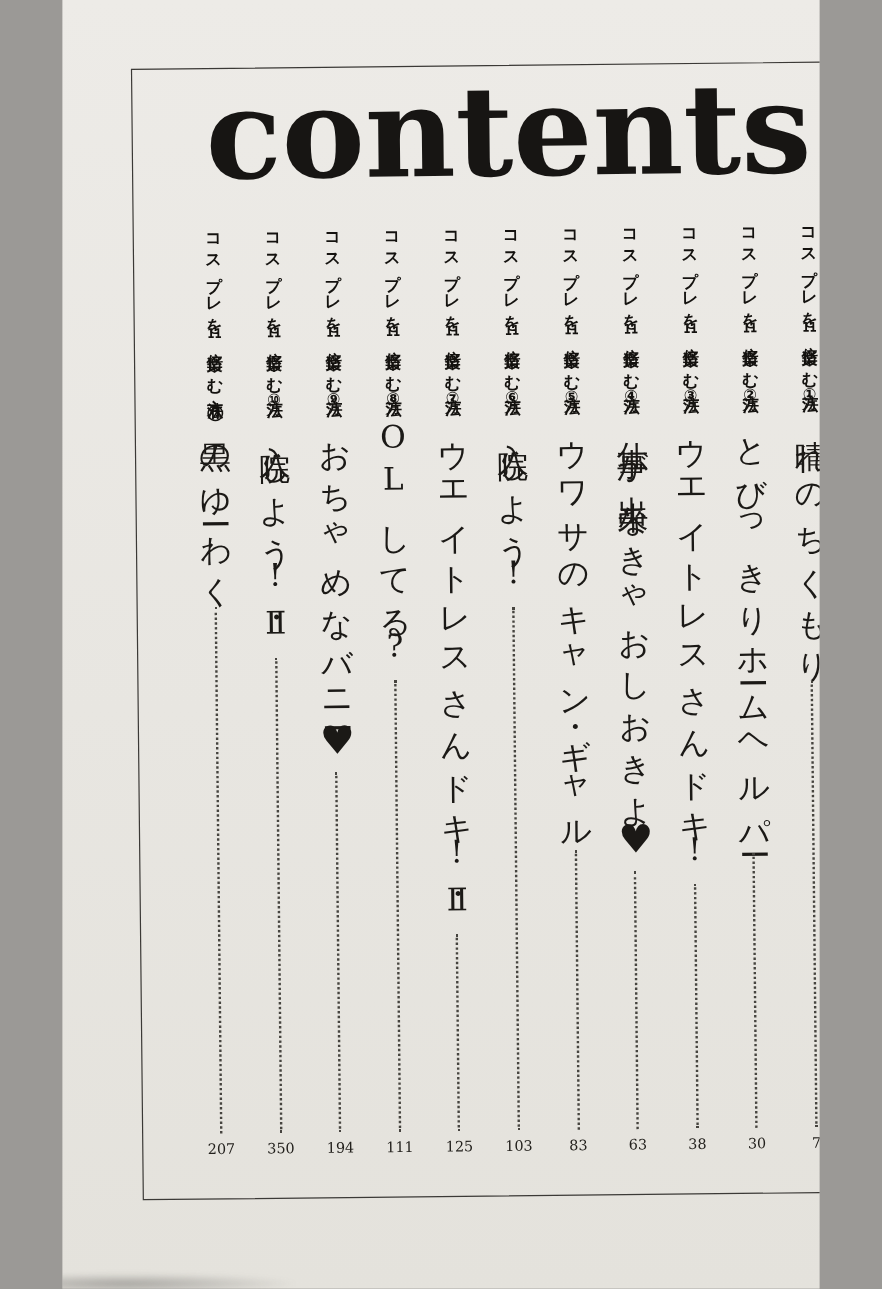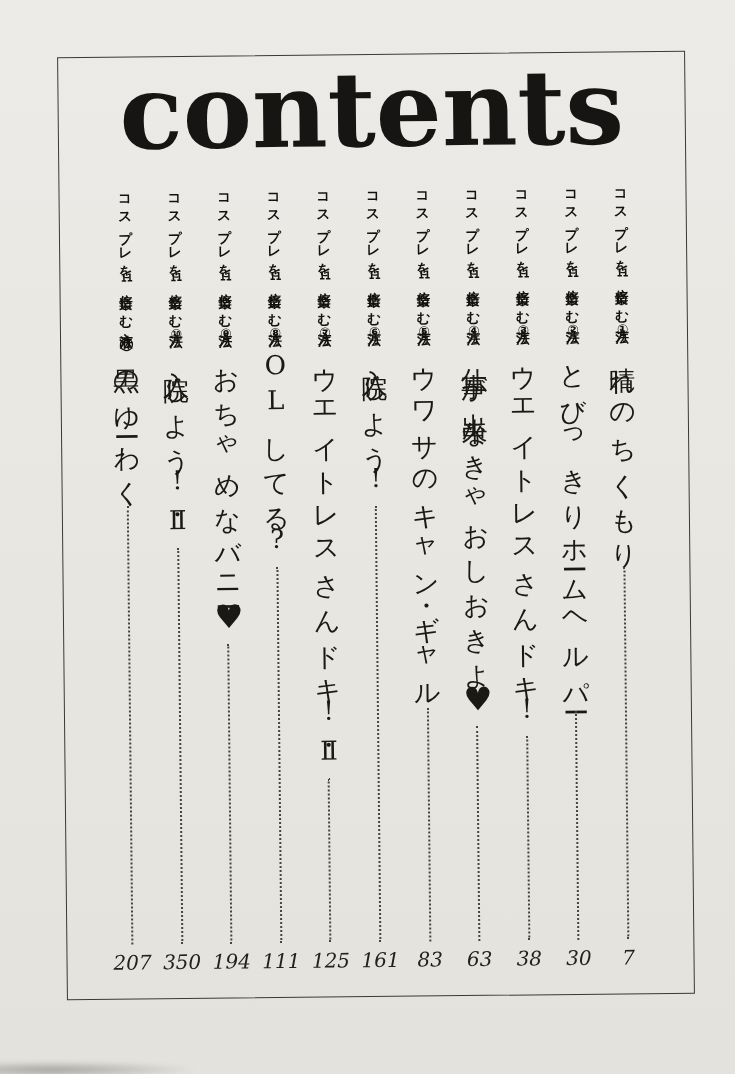--- a/index.html
+++ b/index.html
@@ -1,18 +1,18 @@
 <!DOCTYPE html>
 <html><head>
 <meta charset="utf-8">
 <style>
   html,body { margin:0; padding:0; background:#9b9996; }
   .paper {
     position:relative;
-    width:735px; height:1074px;
+    width:631px; height:1074px;
     margin:0 auto;
     background:linear-gradient(180deg,#edebe7 0%,#e8e6e1 55%,#e4e2dc 100%);
     overflow:hidden;
     font-family:"DejaVu Serif", serif;
     color:#1b1916;
   }
   .frame {
     position:absolute;
     left:62px; top:54px;
     width:626px; height:941px;
@@ -75,22 +75,21 @@
   .leader {
     flex:1 1 auto;
     width:0;
     min-height:8px;
     border-left:2px dotted #46443f;
     margin:8px 0 6px;
   }
   .entry-page {
     height:22px;
     font-family:"DejaVu Serif", serif;
-    font-style:italic;
-    font-size:20px;
+    font-size:12px;
     color:#23211d;
     white-space:nowrap;
   }
   .smudge {
     position:absolute;
     left:-12px; bottom:-3px;
     width:210px; height:16px;
     background:radial-gradient(ellipse at 30% 55%, rgba(95,93,90,0.45), rgba(95,93,90,0) 70%);
     filter:blur(2px);
   }
@@ -134,21 +133,21 @@
     <div class="entry-label">コスプレを<span class="tcy">11</span>倍楽しむ方法⑤</div>
     <div class="entry-title">ウワサのキャン・ギャル</div>
     <div class="leader"></div>
     <div class="entry-page">83</div>
   </div>
 
   <div class="entry">
     <div class="entry-label">コスプレを<span class="tcy">11</span>倍楽しむ方法⑥</div>
     <div class="entry-title">入院しよう!</div>
     <div class="leader"></div>
-    <div class="entry-page">161</div>
+    <div class="entry-page">103</div>
   </div>
 
   <div class="entry">
     <div class="entry-label">コスプレを<span class="tcy">11</span>倍楽しむ方法⑦</div>
     <div class="entry-title">ウエイトレスさんドキ!・Ⅱ</div>
     <div class="leader"></div>
     <div class="entry-page">125</div>
   </div>
 
   <div class="entry">

